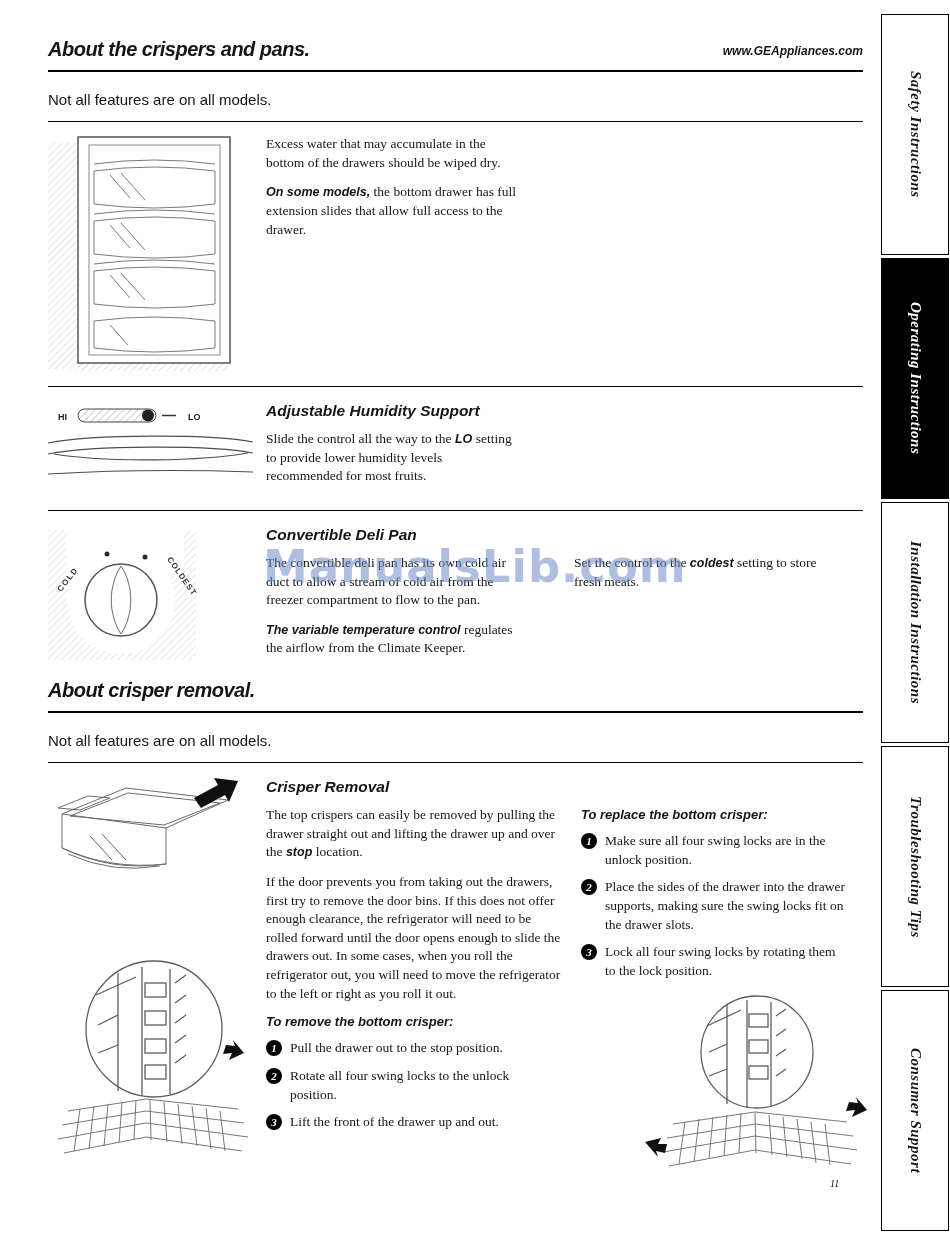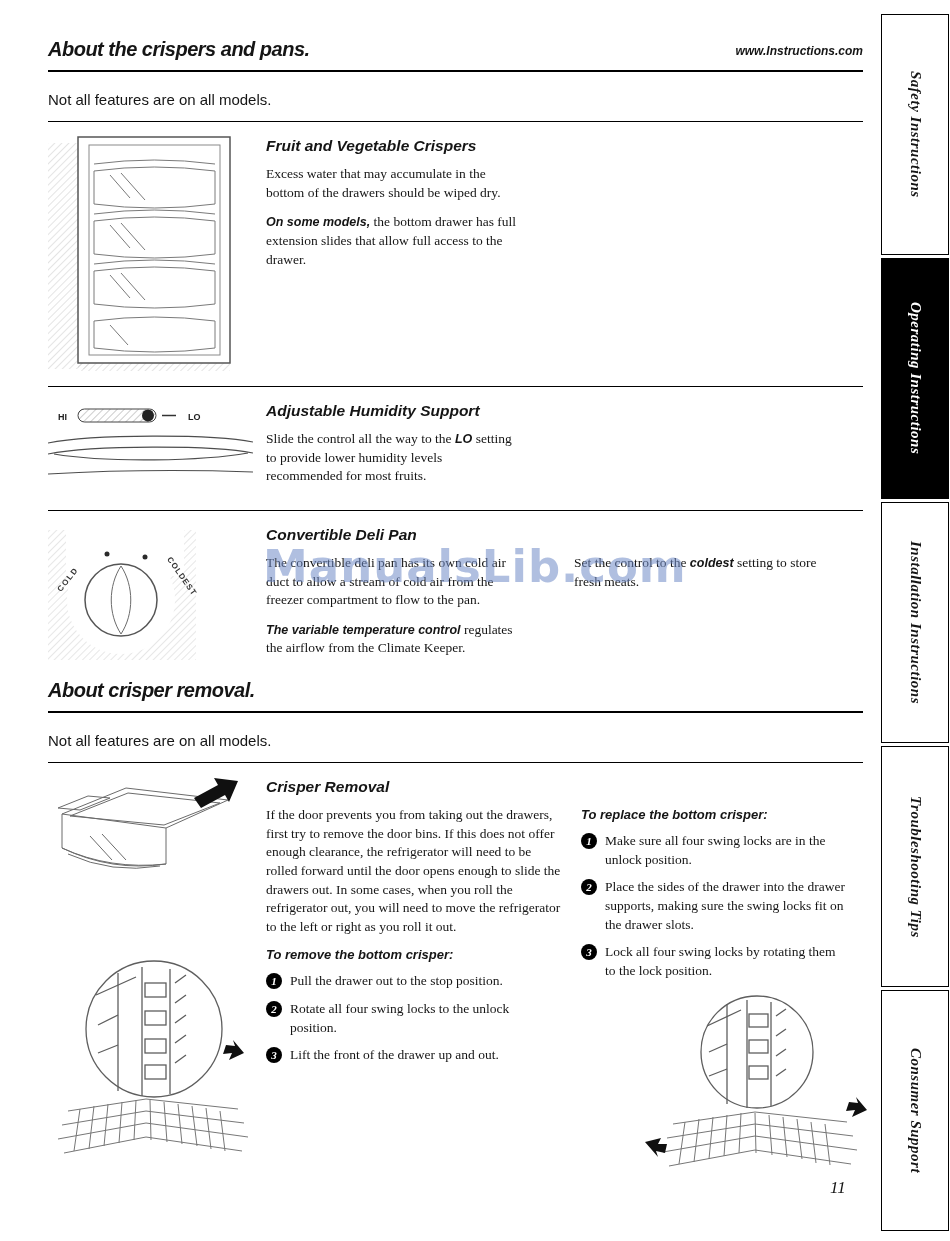--- a/index.html
+++ b/index.html
@@ -37,40 +37,40 @@
   .sec4 .mid { flex:0 0 312px; width:312px; padding-left:13px; }
   .sec4 .right { flex:0 0 298px; width:298px; padding-left:16px; padding-top:28px; }
   .sec4 .mid p.body { max-width:296px; }
   .fig-gap { margin-top:45px; display:block; }
   .fig6 { margin-left:58px; margin-top:12px; display:block; }
 
   .watermark { position:absolute; left:263px; top:540px; z-index:3; pointer-events:none;
     font-family:"DejaVu Sans",sans-serif; font-weight:bold; font-size:45px;
     color:rgba(112,138,198,0.55); letter-spacing:1px; }
 
-  .pagenum { position:absolute; left:830px; top:1178px; font-style:italic; font-size:17px; }
+  .pagenum { position:absolute; left:830px; top:1178px; font-style:italic; font-size:10px; }
 
   .sidebar { position:absolute; left:881px; top:14px; width:68px; }
   .tab { height:241px; margin-bottom:3px; border:1.6px solid #000; background:#fff;
     display:flex; align-items:center; justify-content:center; }
   .tab span { writing-mode:vertical-rl; white-space:nowrap;
     font-family:"Liberation Serif",serif; font-style:italic; font-weight:bold; font-size:15px; letter-spacing:0.5px; }
   .tab.active { background:#000; color:#fff; border-color:#000; }
 
   svg { display:block; }
   svg text { font-family:"Liberation Sans",sans-serif; }
 </style>
 </head>
 <body>
 
 <div class="main">
 
   <div class="h-row">
     <h1 class="title">About the crispers and pans.</h1>
-    <div class="url">www.Instructions.com</div>
+    <div class="url">www.GEAppliances.com</div>
   </div>
   <div class="rule-heavy"></div>
   <div class="note">Not all features are on all models.</div>
   <div class="rule-thin"></div>
 
   <div class="section">
     <div class="fig-col">
       <svg width="185" height="238" viewBox="0 0 185 238">
         <defs>
           <pattern id="h1" width="5" height="5" patternUnits="userSpaceOnUse" patternTransform="rotate(45)">
@@ -93,21 +93,20 @@
             <line x1="73" y1="38" x2="97" y2="65"></line>
           <line x1="62" y1="90" x2="82" y2="113"></line>
             <line x1="73" y1="88" x2="97" y2="115"></line>
           <line x1="62" y1="140" x2="82" y2="163"></line>
             <line x1="73" y1="138" x2="97" y2="165"></line>
           <line x1="62" y1="190" x2="80" y2="210"></line>
         </g>
       </svg>
     </div>
     <div class="content">
-      <h2 class="sec-head">Fruit and Vegetable Crispers</h2>
       <p class="body w256"><span>Excess water that may accumulate in the bottom of the drawers should be wiped dry.</span></p>
       <p class="body w256"><span class="bi">On some models,</span><span> the bottom drawer has full extension slides that allow full access to the drawer.</span></p>
     </div>
   </div>
   <div class="rule-thin"></div>
 
   <div class="section">
     <div class="fig-col">
       <svg width="205" height="90" viewBox="0 0 205 90">
         <defs>
@@ -210,20 +209,21 @@
           <path d="M10,186 L98,170 L200,184"></path>
           <path d="M16,200 L98,184 L194,198"></path>
           <path d="M32,156 L26,198 M46,153 L41,196 M60,151 L56,193 M74,149 L71,190 M88,147 L86,187 M102,147 L103,187 M116,149 L119,189 M130,151 L134,191 M144,153 L149,193 M158,155 L163,196 M172,158 L177,198"></path>
         </g>
         <path d="M196,100 l-15,7 l3,-7 l-9,1 l3,-9 l9,1 l-2,-6 z" fill="#101010"></path>
       </svg>
     </div>
 
     <div class="mid">
       <h2 class="sec-head">Crisper Removal</h2>
+      <p class="body"><span>The top crispers can easily be removed by pulling the drawer straight out and lifting the drawer up and over the </span><span class="bi">stop</span><span> location.</span></p>
       <p class="body"><span>If the door prevents you from taking out the drawers, first try to remove the door bins. If this does not offer enough clearance, the refrigerator will need to be rolled forward until the door opens enough to slide the drawers out. In some cases, when you roll the refrigerator out, you will need to move the refrigerator to the left or right as you roll it out.</span></p>
       <div class="subhead">To remove the bottom crisper:</div>
       <div class="step">
         <span class="stepnum">1</span>
         <span class="steptext">Pull the drawer out to the stop position.</span>
       </div>
       <div class="step">
         <span class="stepnum">2</span>
         <span class="steptext">Rotate all four swing locks to the unlock position.</span>
       </div>

